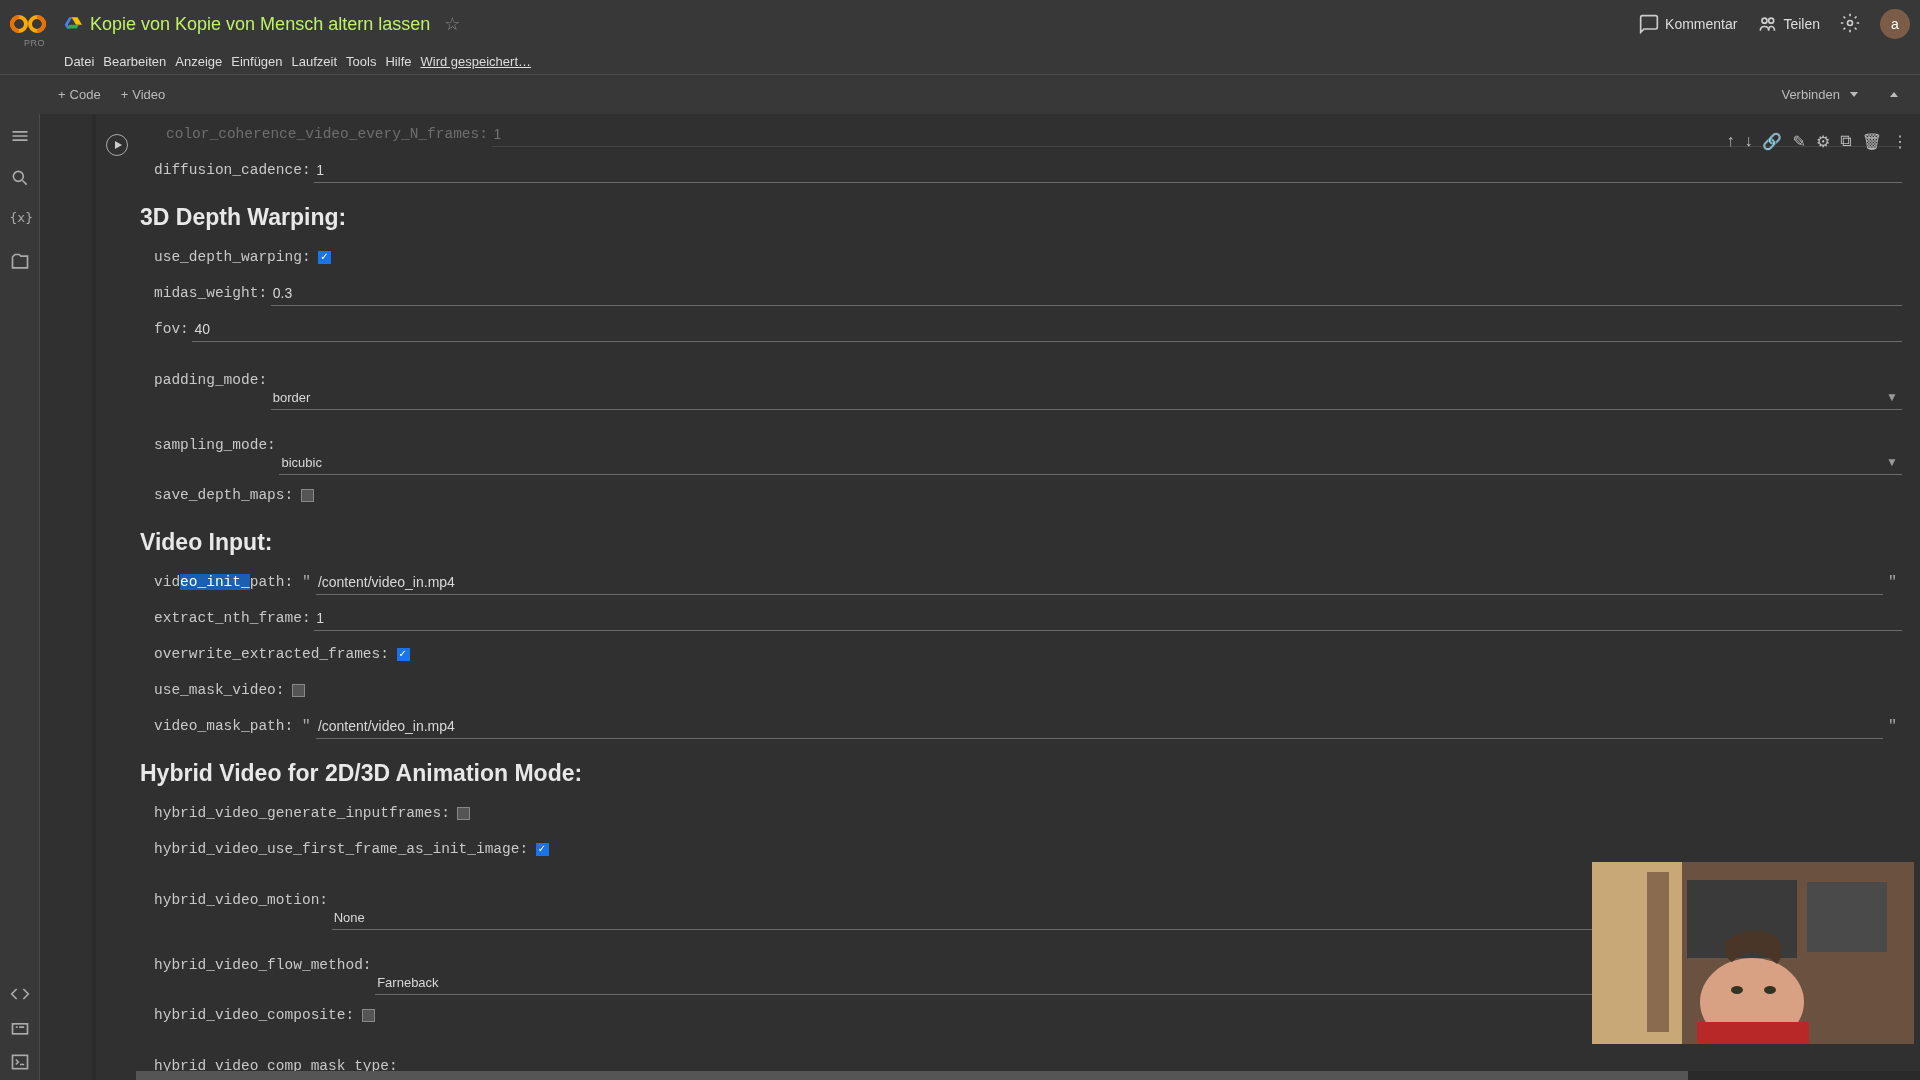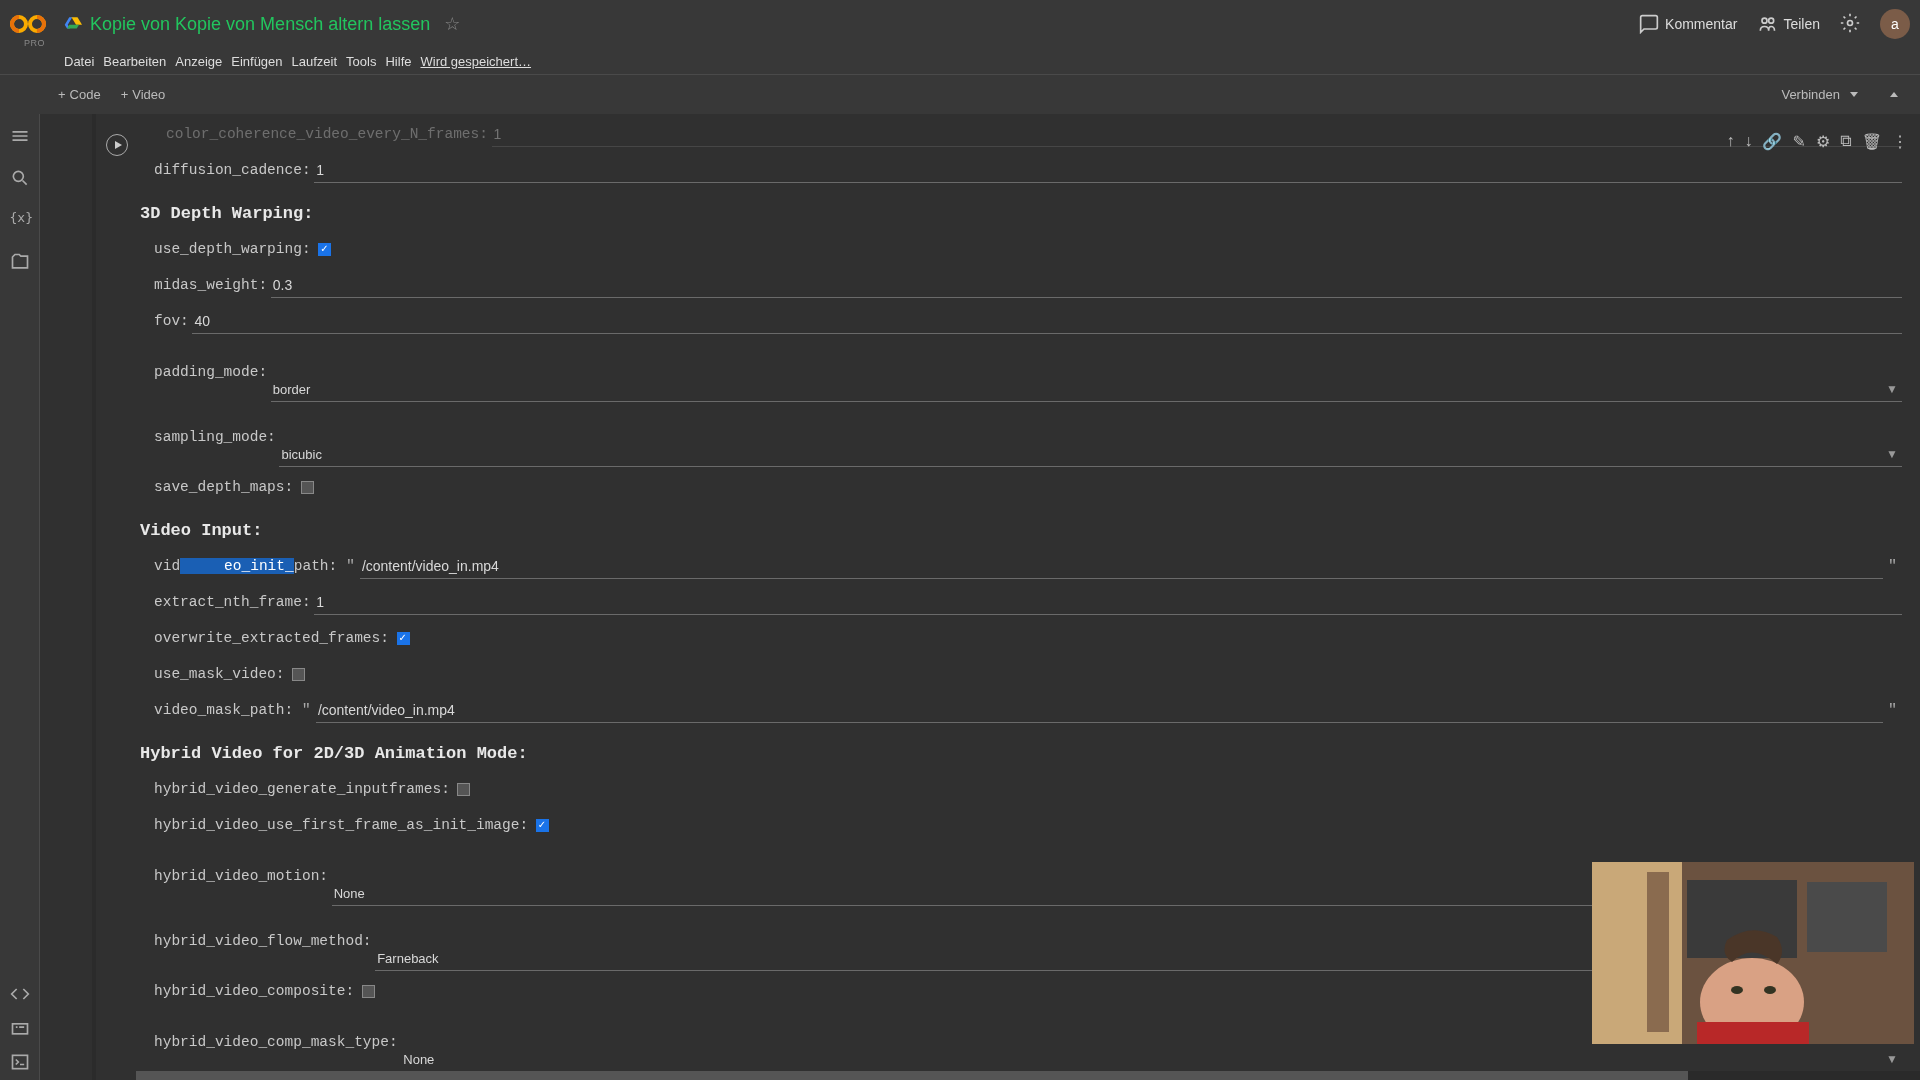--- a/index.html
+++ b/index.html
@@ -32,21 +32,21 @@
   position: absolute;
   top: 26px; left: 14px;
   letter-spacing: 0.5px;
 }
 .drive-icon {
   width: 18px; height: 18px;
   margin-left: 18px;
 }
 .doc-title {
   font-size: 18px;
-  color: #22c55e;
+  color: #bef264;
   margin-left: 8px;
   font-weight: 400;
 }
 .star-icon {
   margin-left: 14px;
   color: #888;
   font-size: 18px;
   cursor: pointer;
 }
 .header-right {
@@ -241,36 +241,34 @@
   color: #fff;
   font-size: 10px;
   position: absolute;
   top: -1px; left: 1px;
 }
 .check-off {
   background: #555;
   border: 1px solid #888;
 }
 .section-h {
-  font-size: 17px;
+  font-size: 23px;
   font-weight: 600;
   color: #e8e8e8;
   margin: 18px 0 10px -14px;
-  font-family: Liberation Mono, monospace;
 }
 .quote-wrap {
   flex: 1;
   display: flex;
   align-items: center;
 }
 .quote { color: #aaa; font-family: 'Courier New', monospace; font-size: 15px; padding: 0 5px; }
 .sel-highlight {
   background: #1a5fb4;
   color: #fff;
-  padding-left: 44px;
 }
 .scrollbar-h {
   position: absolute;
   bottom: 0;
   left: 96px;
   right: 0;
   height: 9px;
   background: #2a2a2a;
 }
 .scroll-thumb-h {

